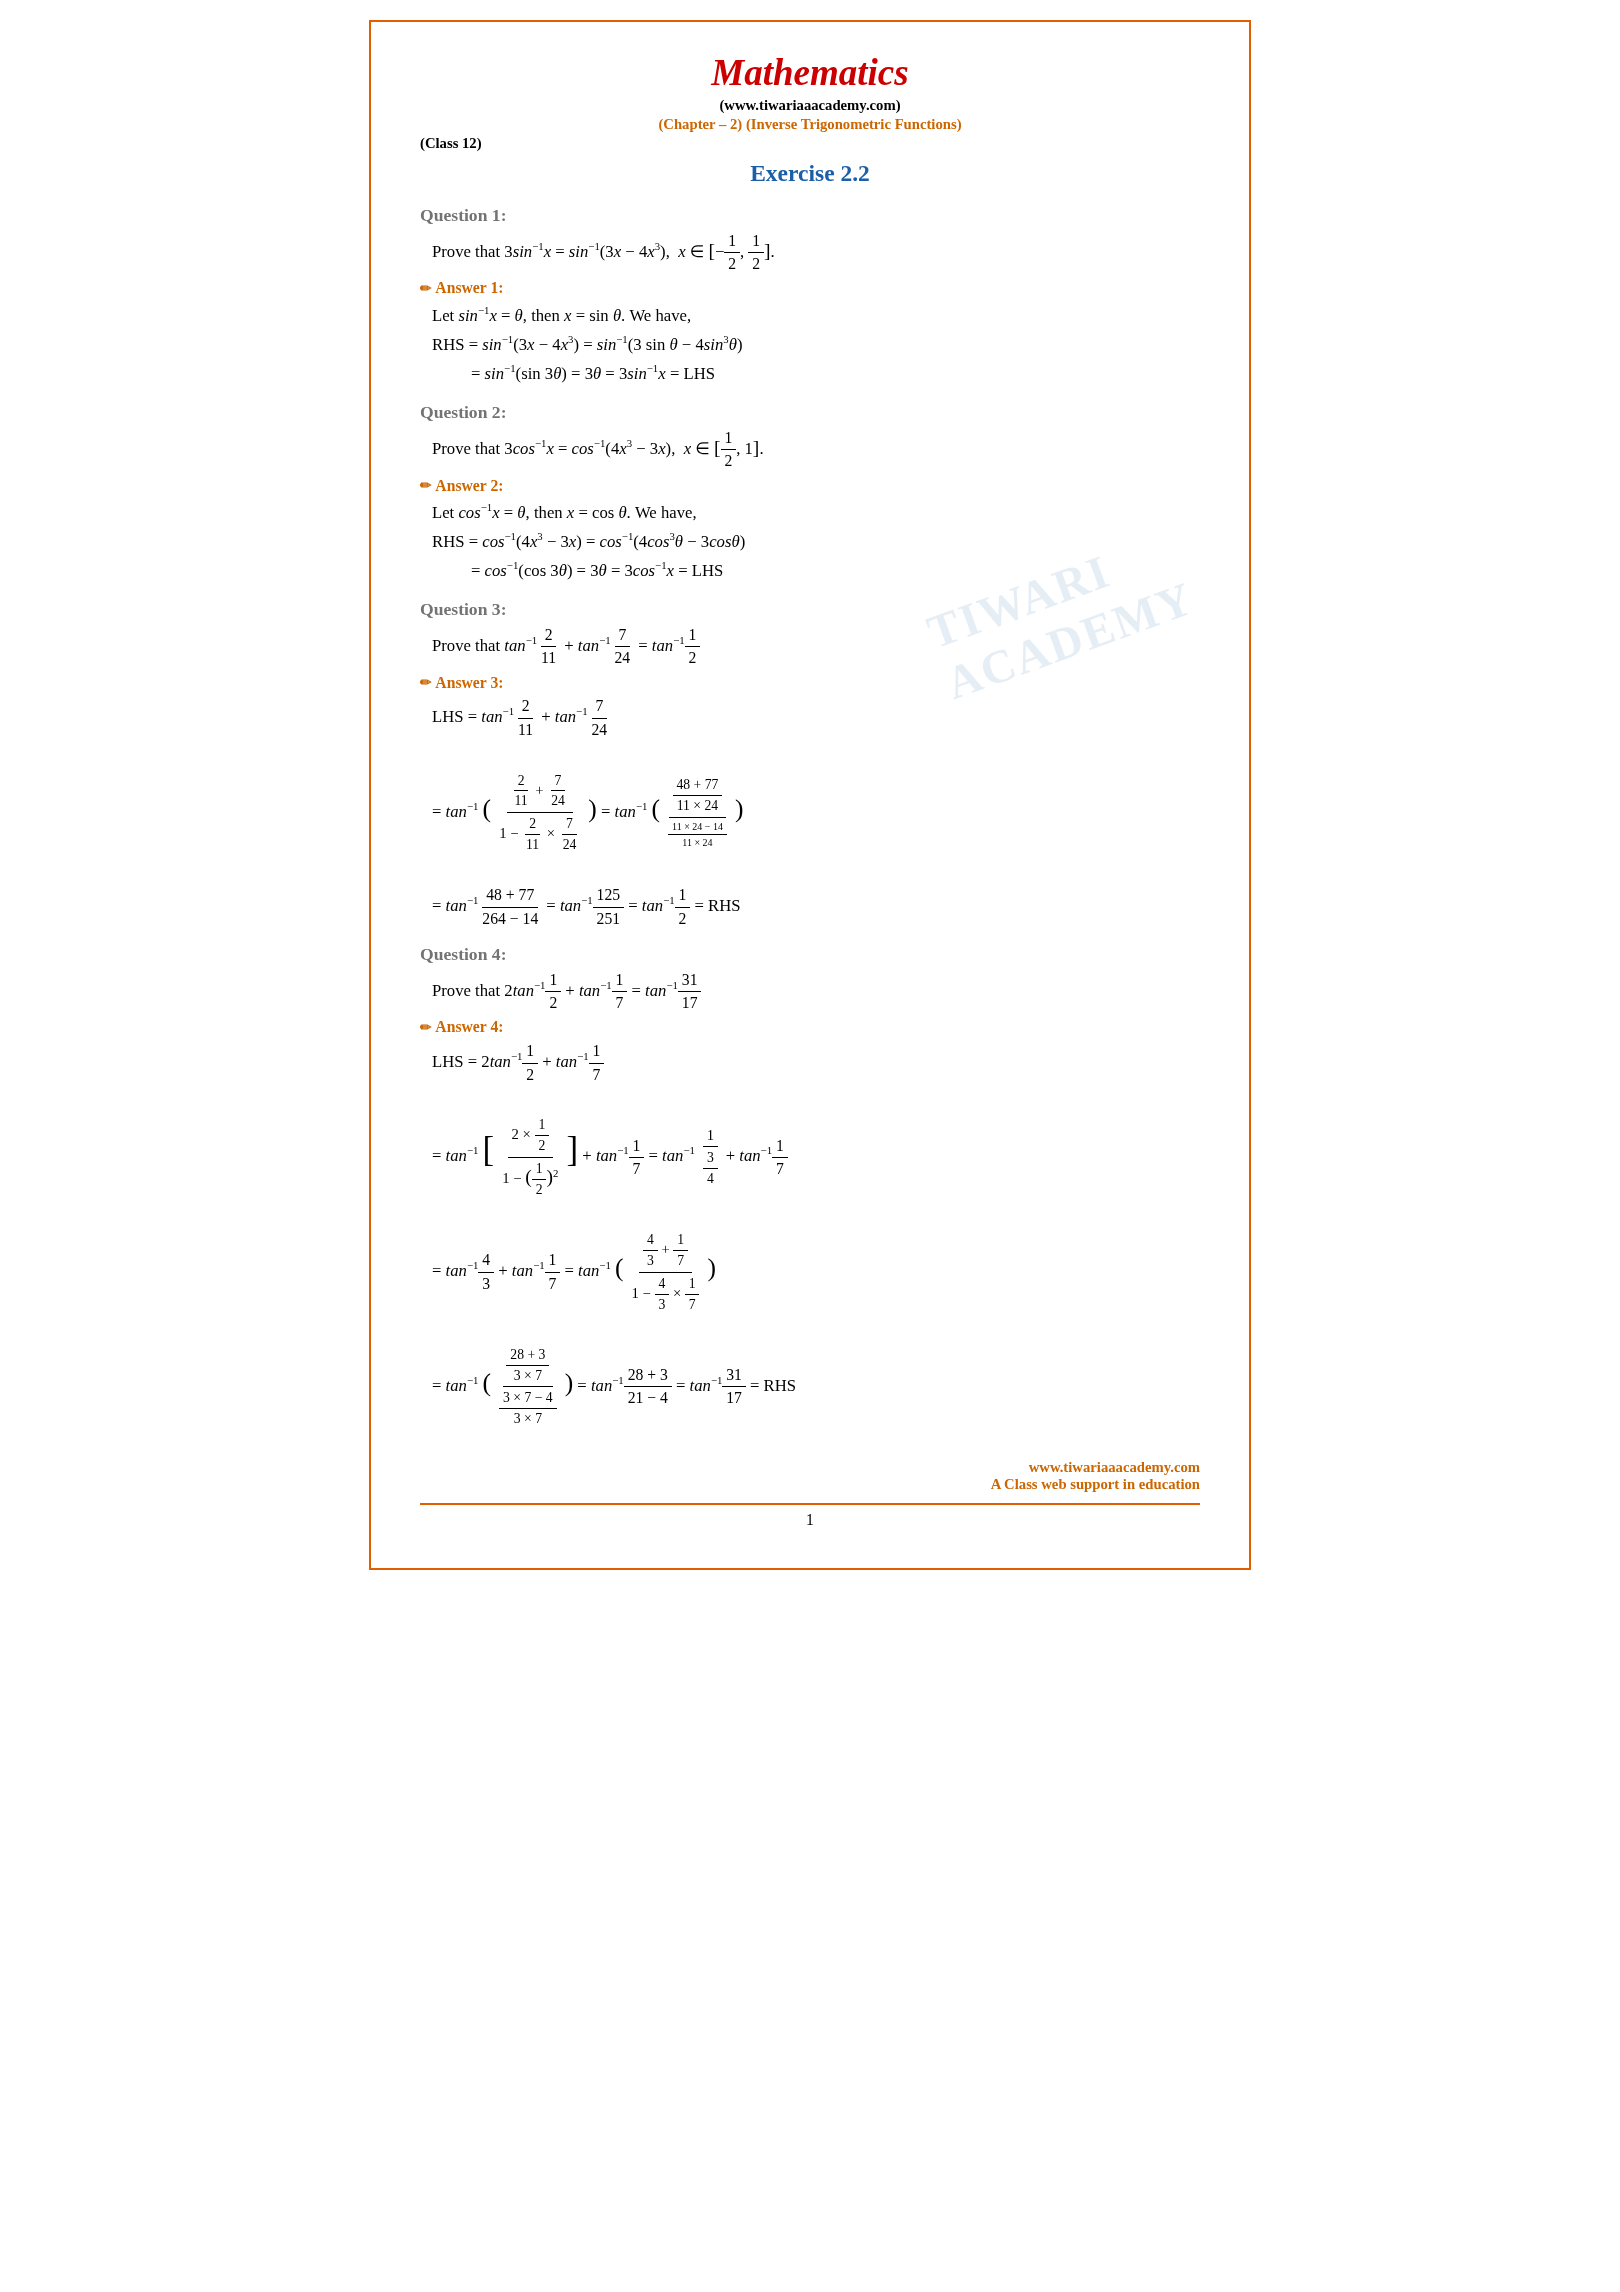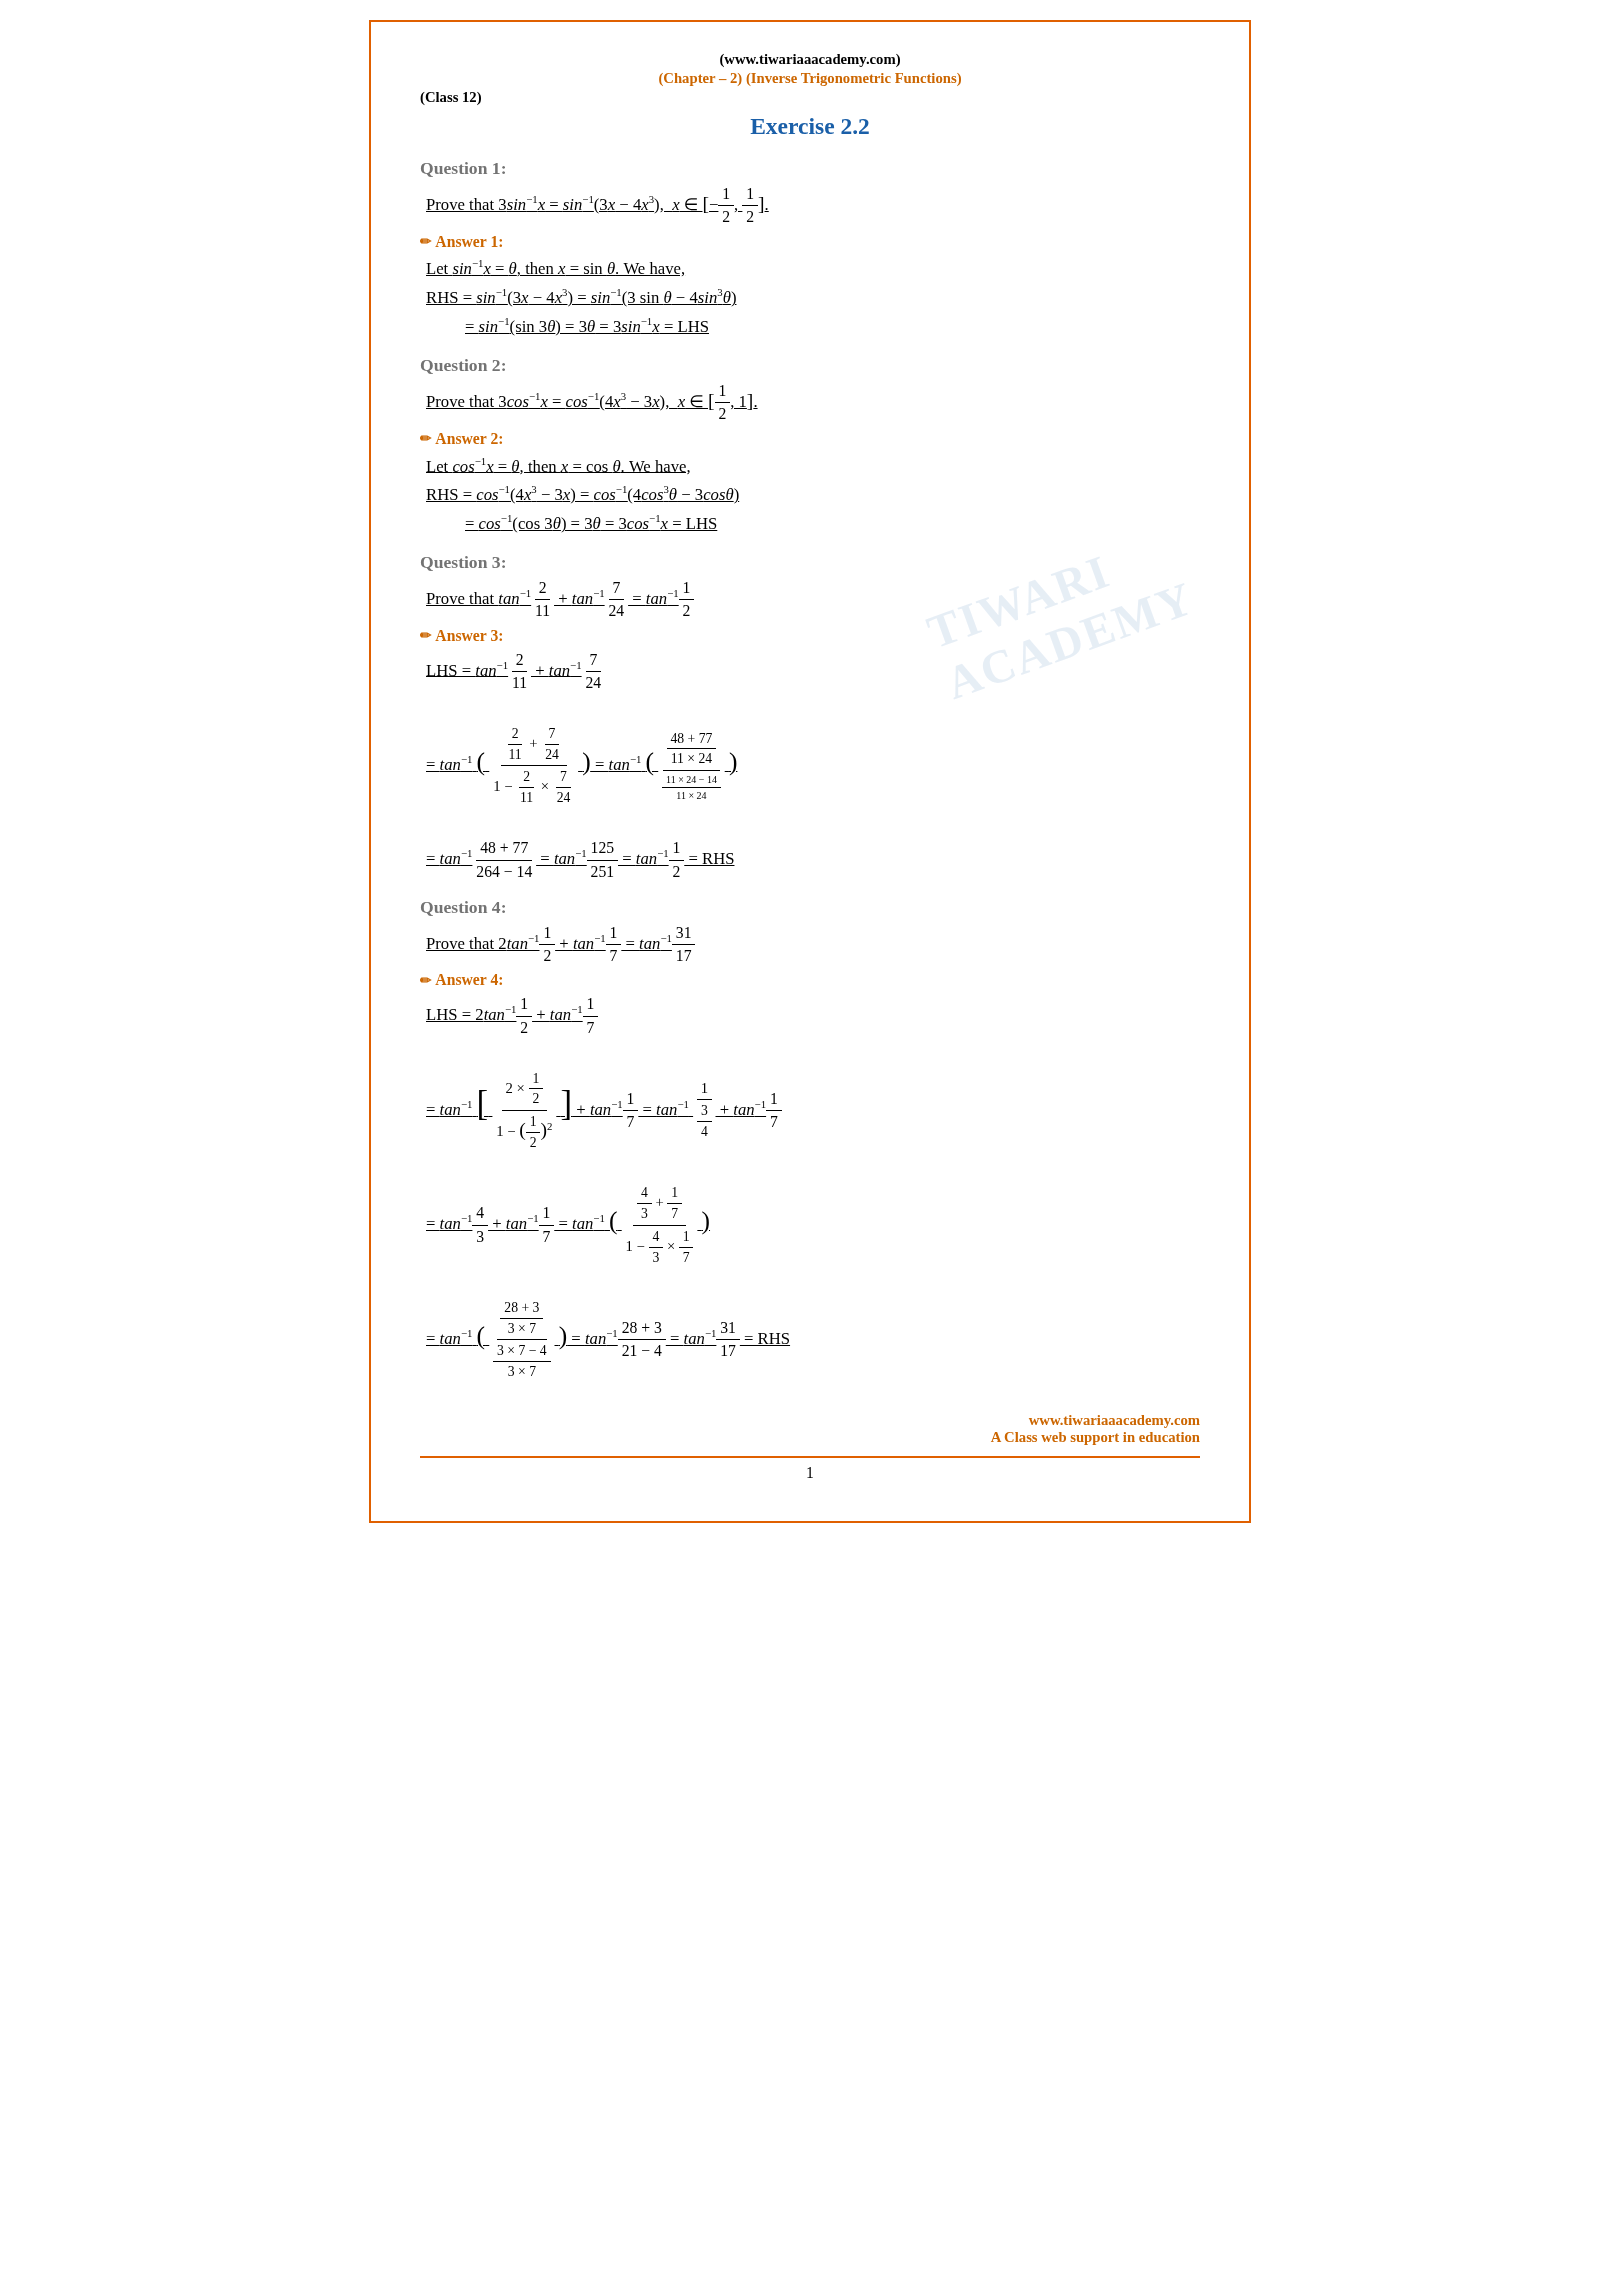--- a/index.html
+++ b/index.html
@@ -72,25 +72,24 @@
       margin-bottom: 3.9px;
       display: flex;
       align-items: center;
       gap: 3.9px;
     }
     .answer-label .pencil-icon {
       color: #cc6600;
       font-size: 13.7px;
     }
     .content-block {
-      margin-left: 6px;
+      margin-left: 12px;
       margin-bottom: 3.9px;
       line-height: 1.7;
       font-size: 16.7px;
-      text-decoration: underline;
     }
     .indent {
       margin-left: 39px;
     }
     sup { font-size: 10.8px; }
     .footer-center {
       text-align: right;
       margin-top: 29px;
       margin-bottom: 9.8px;
     }
@@ -142,20 +141,21 @@
       padding: 1px 3.9px;
       text-align: center;
     }
   </style>
 </head>
 <body>
 
 <div class="page">
   <div class="watermark">TIWARI<br>ACADEMY</div>
 
+  <div class="page-title">Mathematics</div>
   <div class="website">(www.tiwariaaacademy.com)</div>
   <div class="chapter">(Chapter – 2) (Inverse Trigonometric Functions)</div>
   <div class="class-info">(Class 12)</div>
   <div class="exercise-title">Exercise 2.2</div>
 
   <div class="question-label">Question 1:</div>
   <div class="content-block">
     Prove that 3<em>sin</em><sup>−1</sup><em>x</em> = <em>sin</em><sup>−1</sup>(3<em>x</em> − 4<em>x</em><sup>3</sup>),&nbsp; <em>x</em> ∈ 
     <span style="font-size:19.6px;">[</span>−<span class="big-fraction">
         <span class="num">1</span>

